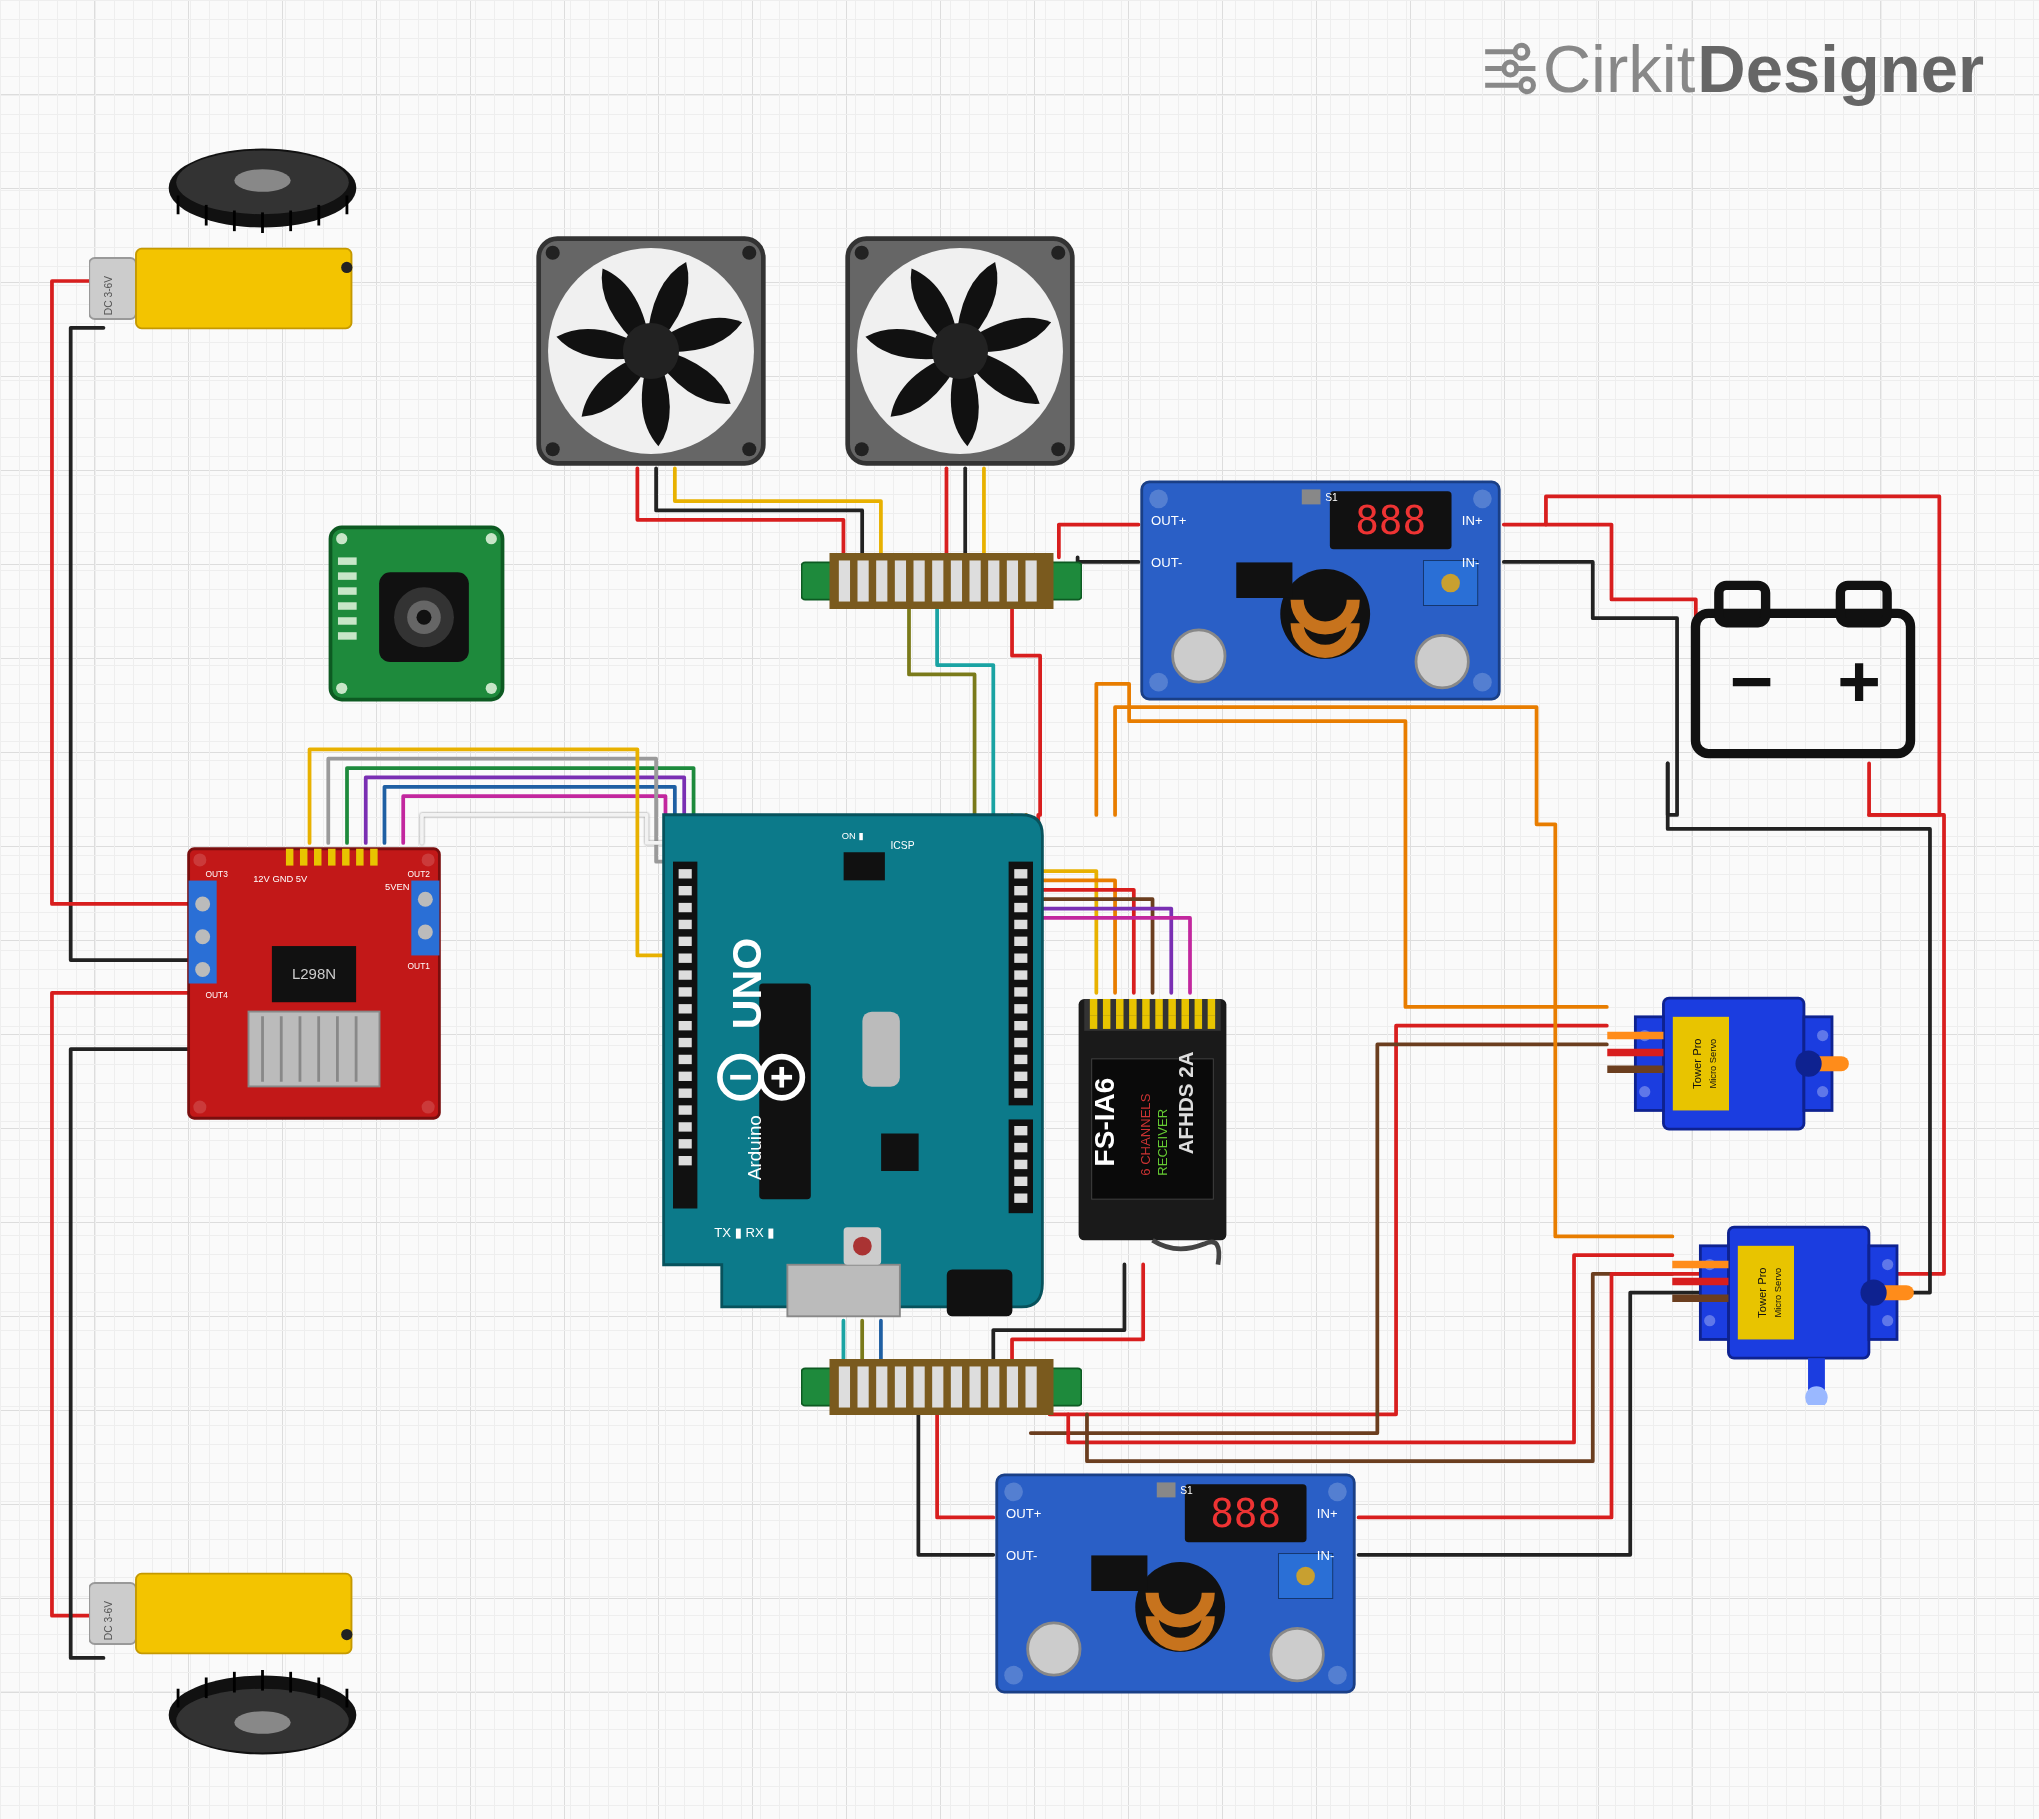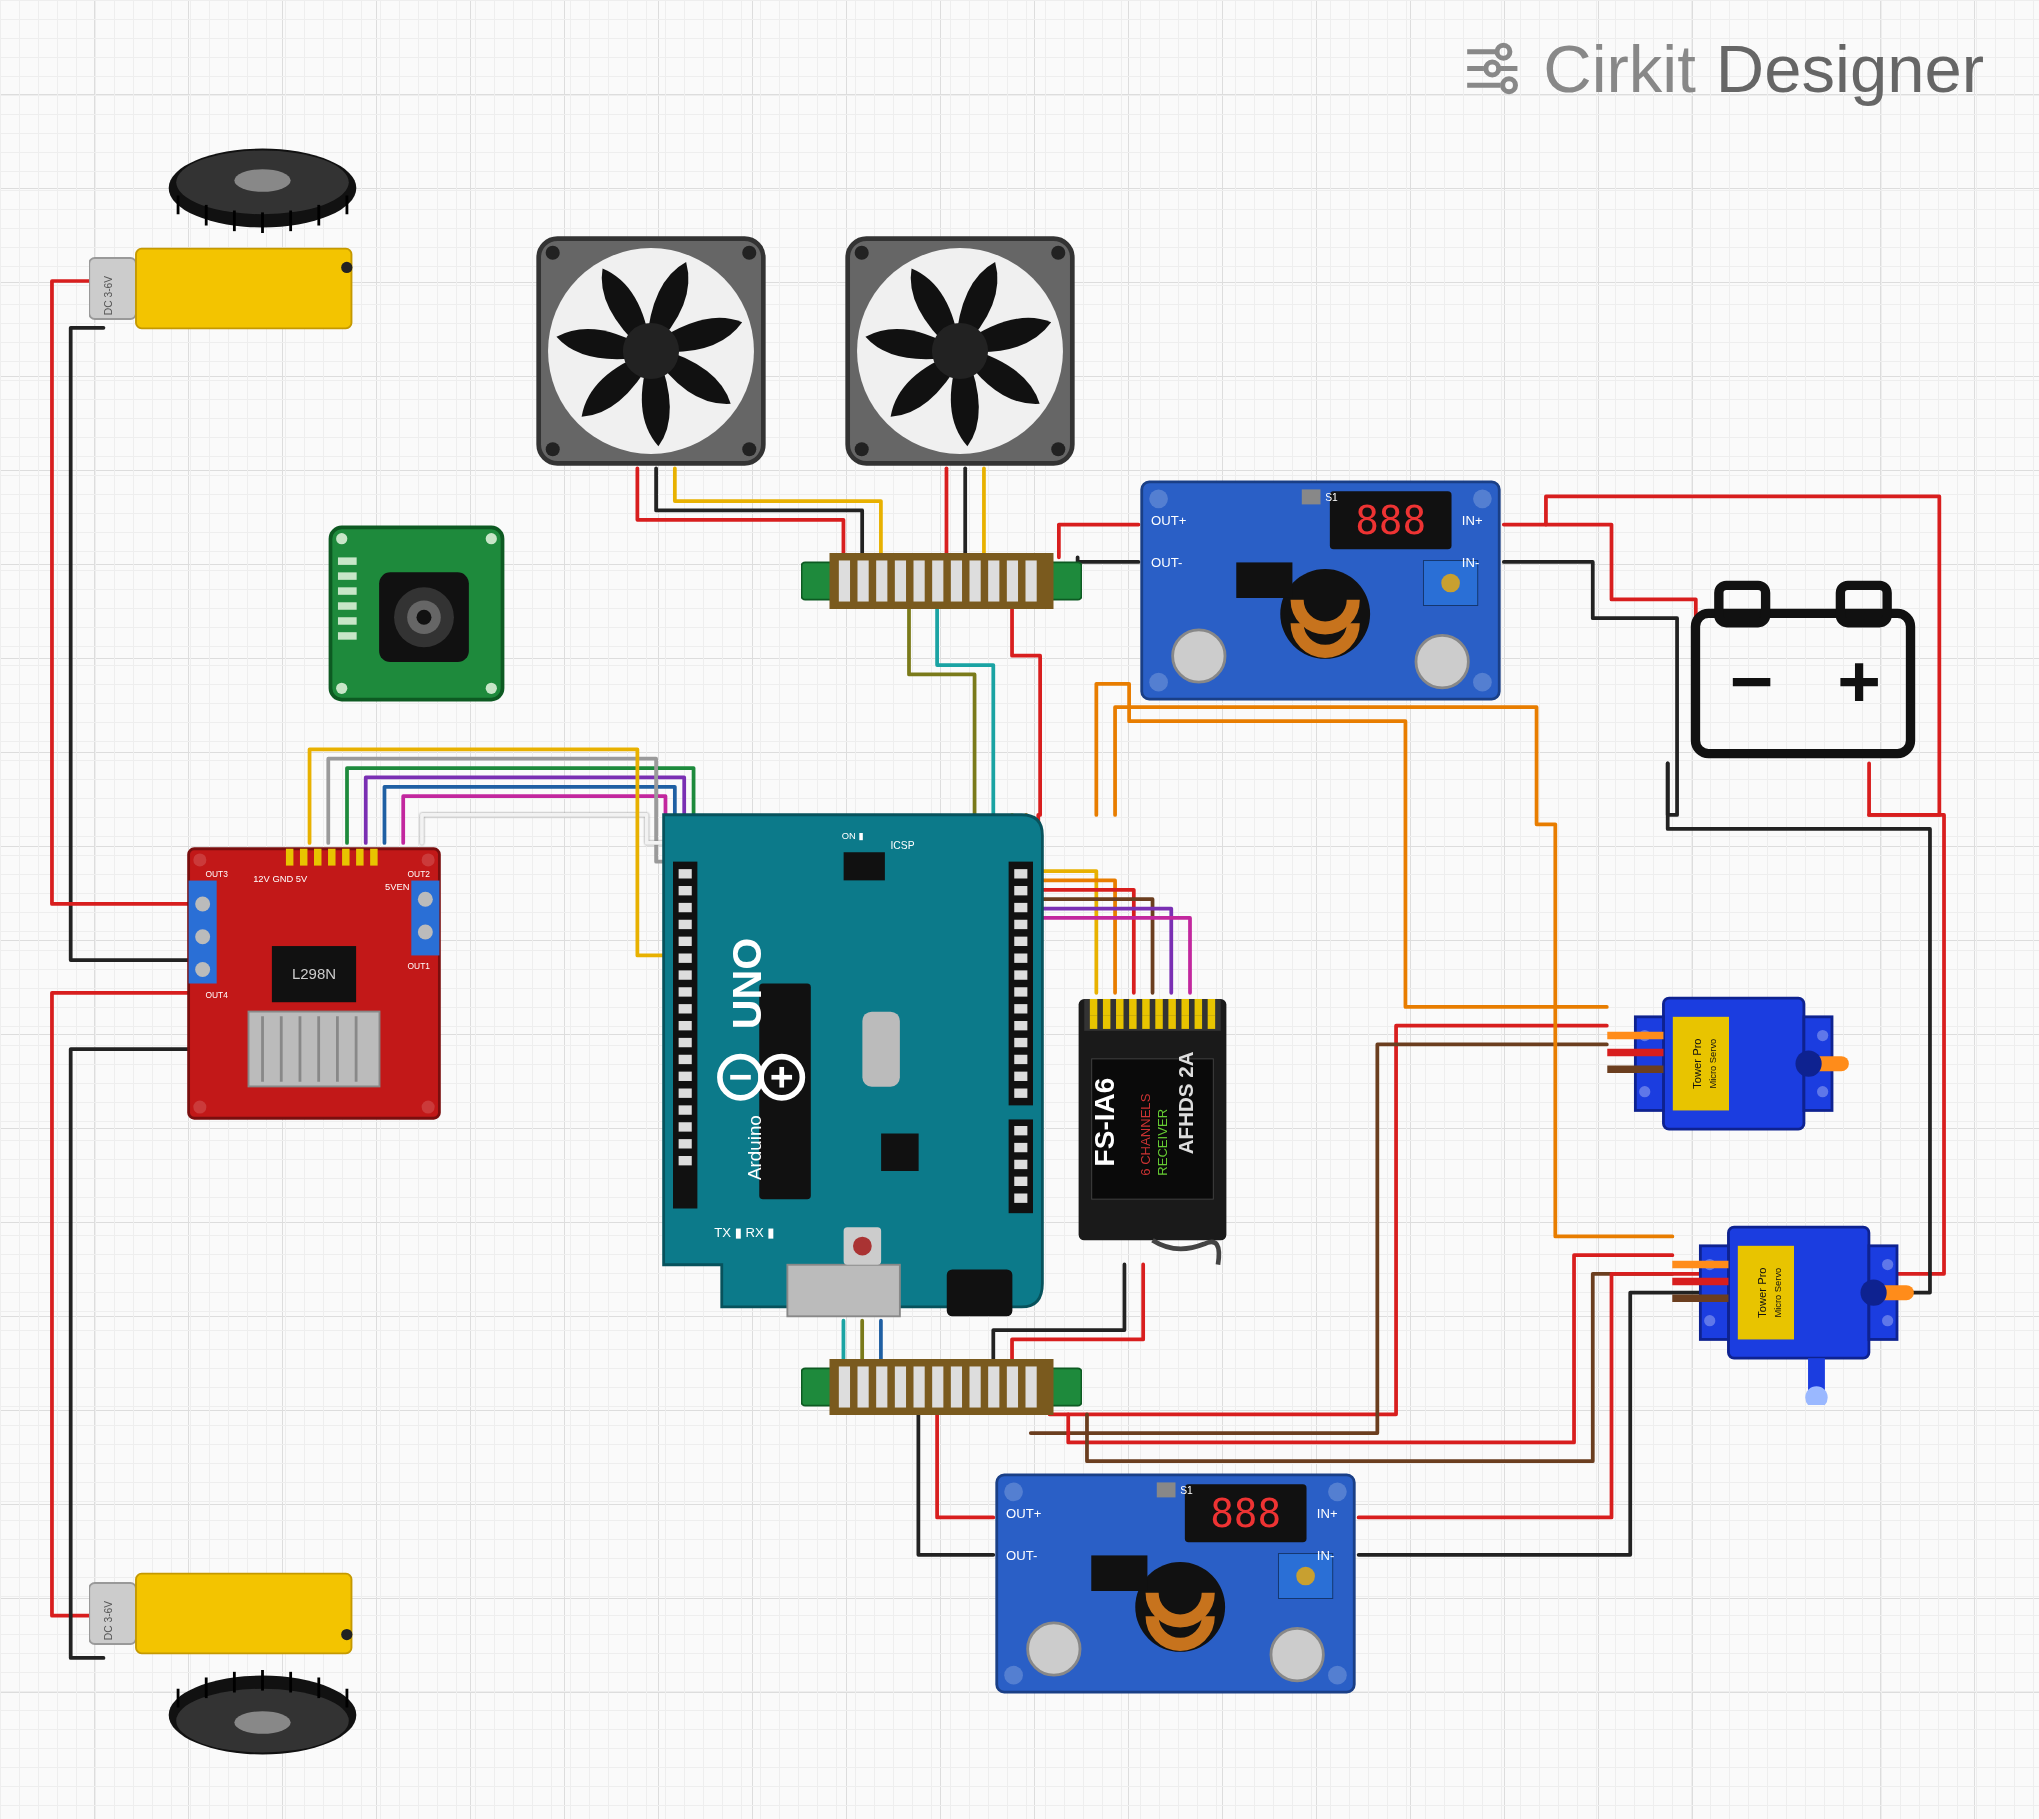--- a/index.html
+++ b/index.html
@@ -21,23 +21,23 @@
     background-size: 19px 19px, 19px 19px, 94px 94px, 94px 94px;
   }
   .logo {
     position:absolute;
     top:30px; right:56px;
     font-size:67px;
     color:#888;
     font-weight:300;
     display:flex;
     align-items:center;
-    gap:20px;
+    gap:2px;
   }
-  .logo .bold { font-weight:400; color:#666; }
+  .logo .bold { font-weight:700; color:#666; }
   .logo-icon { width:67px; height:67px; color:#888; }
   
   .comp { position:absolute; }
   svg { display:block; }
   
   .wires { position:absolute; left:0; top:0; width:100%; height:100%; pointer-events:none; }
   .wires path { fill:none; stroke-width:4; stroke-linecap:round; stroke-linejoin:round; }
 </style>
 </head>
 <body>

